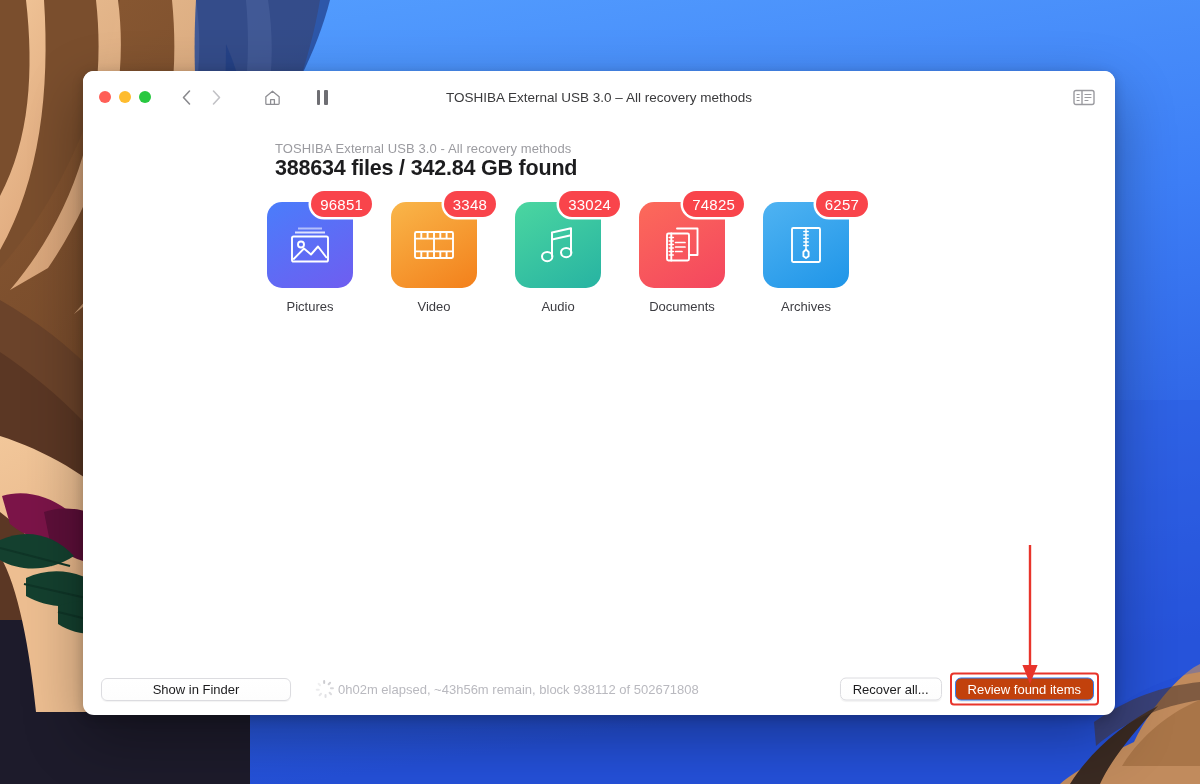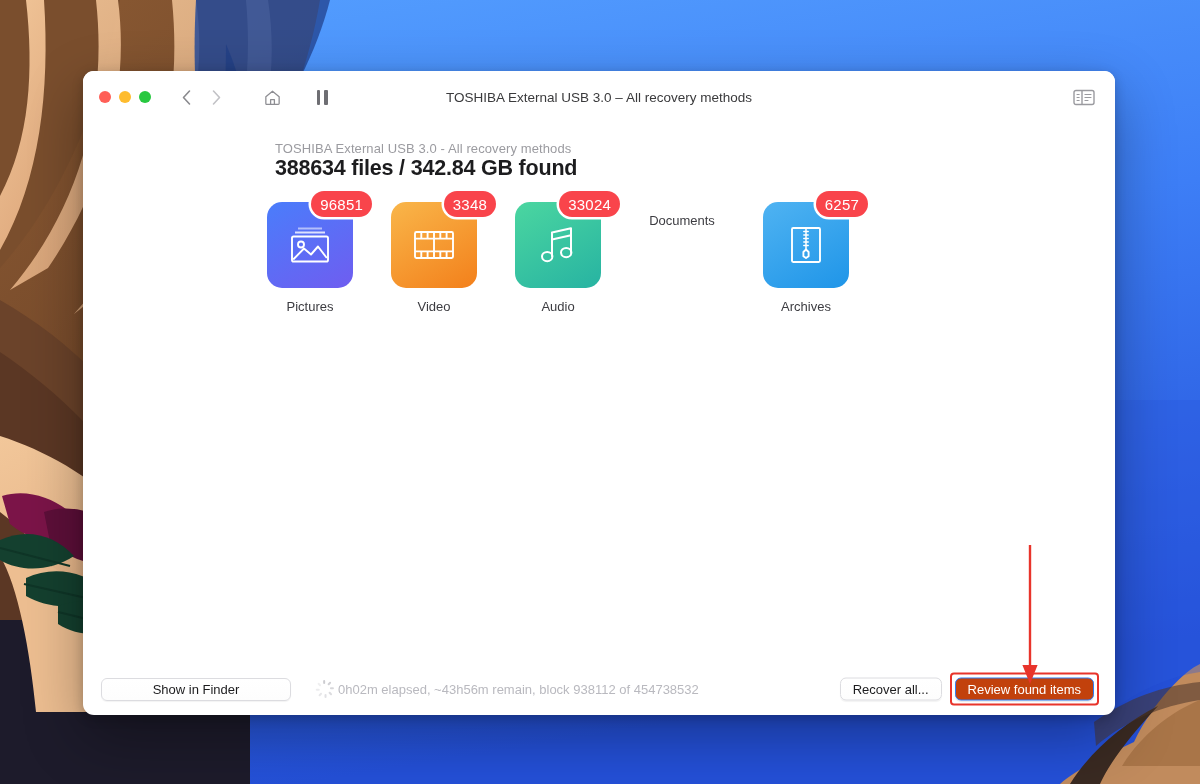--- a/index.html
+++ b/index.html
@@ -328,20 +328,43 @@
               <ellipse cx="9.2" cy="32.6" rx="5.2" ry="4.6"></ellipse>
               <ellipse cx="28.2" cy="28.6" rx="5.2" ry="4.6"></ellipse>
             </svg>
           </div>
           <div class="tile-badge">33024</div>
         </div>
         <div class="tile-label">Audio</div>
       </div>
 
       <div class="tile">
+        <div class="tile-icon-wrap">
+          <div class="tile-icon" style="background:linear-gradient(150deg,#fc6a5a 0%,#f4465f 100%)">
+            <svg width="42" height="42" viewBox="0 0 42 42" fill="none" stroke="#fff" stroke-width="1.9" stroke-linejoin="round" stroke-linecap="round">
+              <path d="M16 4.5 H36.5 V31 H28"></path>
+              <rect x="6" y="9.5" width="22" height="27" rx="1.4"></rect>
+              <line x1="10.3" y1="9.5" x2="10.3" y2="36.5"></line>
+              <g stroke-width="1.5">
+                <line x1="8.2" y1="13.5" x2="12.4" y2="13.5"></line>
+                <line x1="8.2" y1="17" x2="12.4" y2="17"></line>
+                <line x1="8.2" y1="20.5" x2="12.4" y2="20.5"></line>
+                <line x1="8.2" y1="24" x2="12.4" y2="24"></line>
+                <line x1="8.2" y1="27.5" x2="12.4" y2="27.5"></line>
+                <line x1="8.2" y1="31" x2="12.4" y2="31"></line>
+              </g>
+              <g stroke-width="1.7">
+                <line x1="14.6" y1="18.5" x2="24" y2="18.5"></line>
+                <line x1="14.6" y1="23" x2="24" y2="23"></line>
+                <line x1="14.6" y1="27.5" x2="21" y2="27.5"></line>
+              </g>
+            </svg>
+          </div>
+          <div class="tile-badge">74825</div>
+        </div>
         <div class="tile-label">Documents</div>
       </div>
 
       <div class="tile">
         <div class="tile-icon-wrap">
           <div class="tile-icon" style="background:linear-gradient(150deg,#4fb3f2 0%,#1f95e8 100%)">
             <svg width="38" height="42" viewBox="0 0 38 42" fill="none" stroke="#fff" stroke-width="1.9" stroke-linejoin="round" stroke-linecap="round">
               <rect x="5" y="4" width="28" height="34" rx="1.2"></rect>
               <line x1="19" y1="4" x2="19" y2="26" stroke-width="1.5"></line>
               <g stroke-width="1.5">
@@ -371,21 +394,21 @@
       <span class="spinner">
         <i style="transform:rotate(0deg) translate(-50%,-50%) translateY(-7px);opacity:.95"></i>
         <i style="transform:rotate(45deg) translate(-50%,-50%) translateY(-7px);opacity:.85"></i>
         <i style="transform:rotate(90deg) translate(-50%,-50%) translateY(-7px);opacity:.75"></i>
         <i style="transform:rotate(135deg) translate(-50%,-50%) translateY(-7px);opacity:.65"></i>
         <i style="transform:rotate(180deg) translate(-50%,-50%) translateY(-7px);opacity:.55"></i>
         <i style="transform:rotate(225deg) translate(-50%,-50%) translateY(-7px);opacity:.45"></i>
         <i style="transform:rotate(270deg) translate(-50%,-50%) translateY(-7px);opacity:.35"></i>
         <i style="transform:rotate(315deg) translate(-50%,-50%) translateY(-7px);opacity:.3"></i>
       </span>
-      <span>0h02m elapsed, ~43h56m remain, block 938112 of 454738532</span>
+      <span>0h02m elapsed, ~43h56m remain, block 938112 of 502671808</span>
     </div>
 
     <div class="right-actions">
       <button class="btn">Recover all...</button>
       <div class="highlight-box">
         <button class="btn btn-primary">Review found items</button>
       </div>
     </div>
   </div>
 </div>

